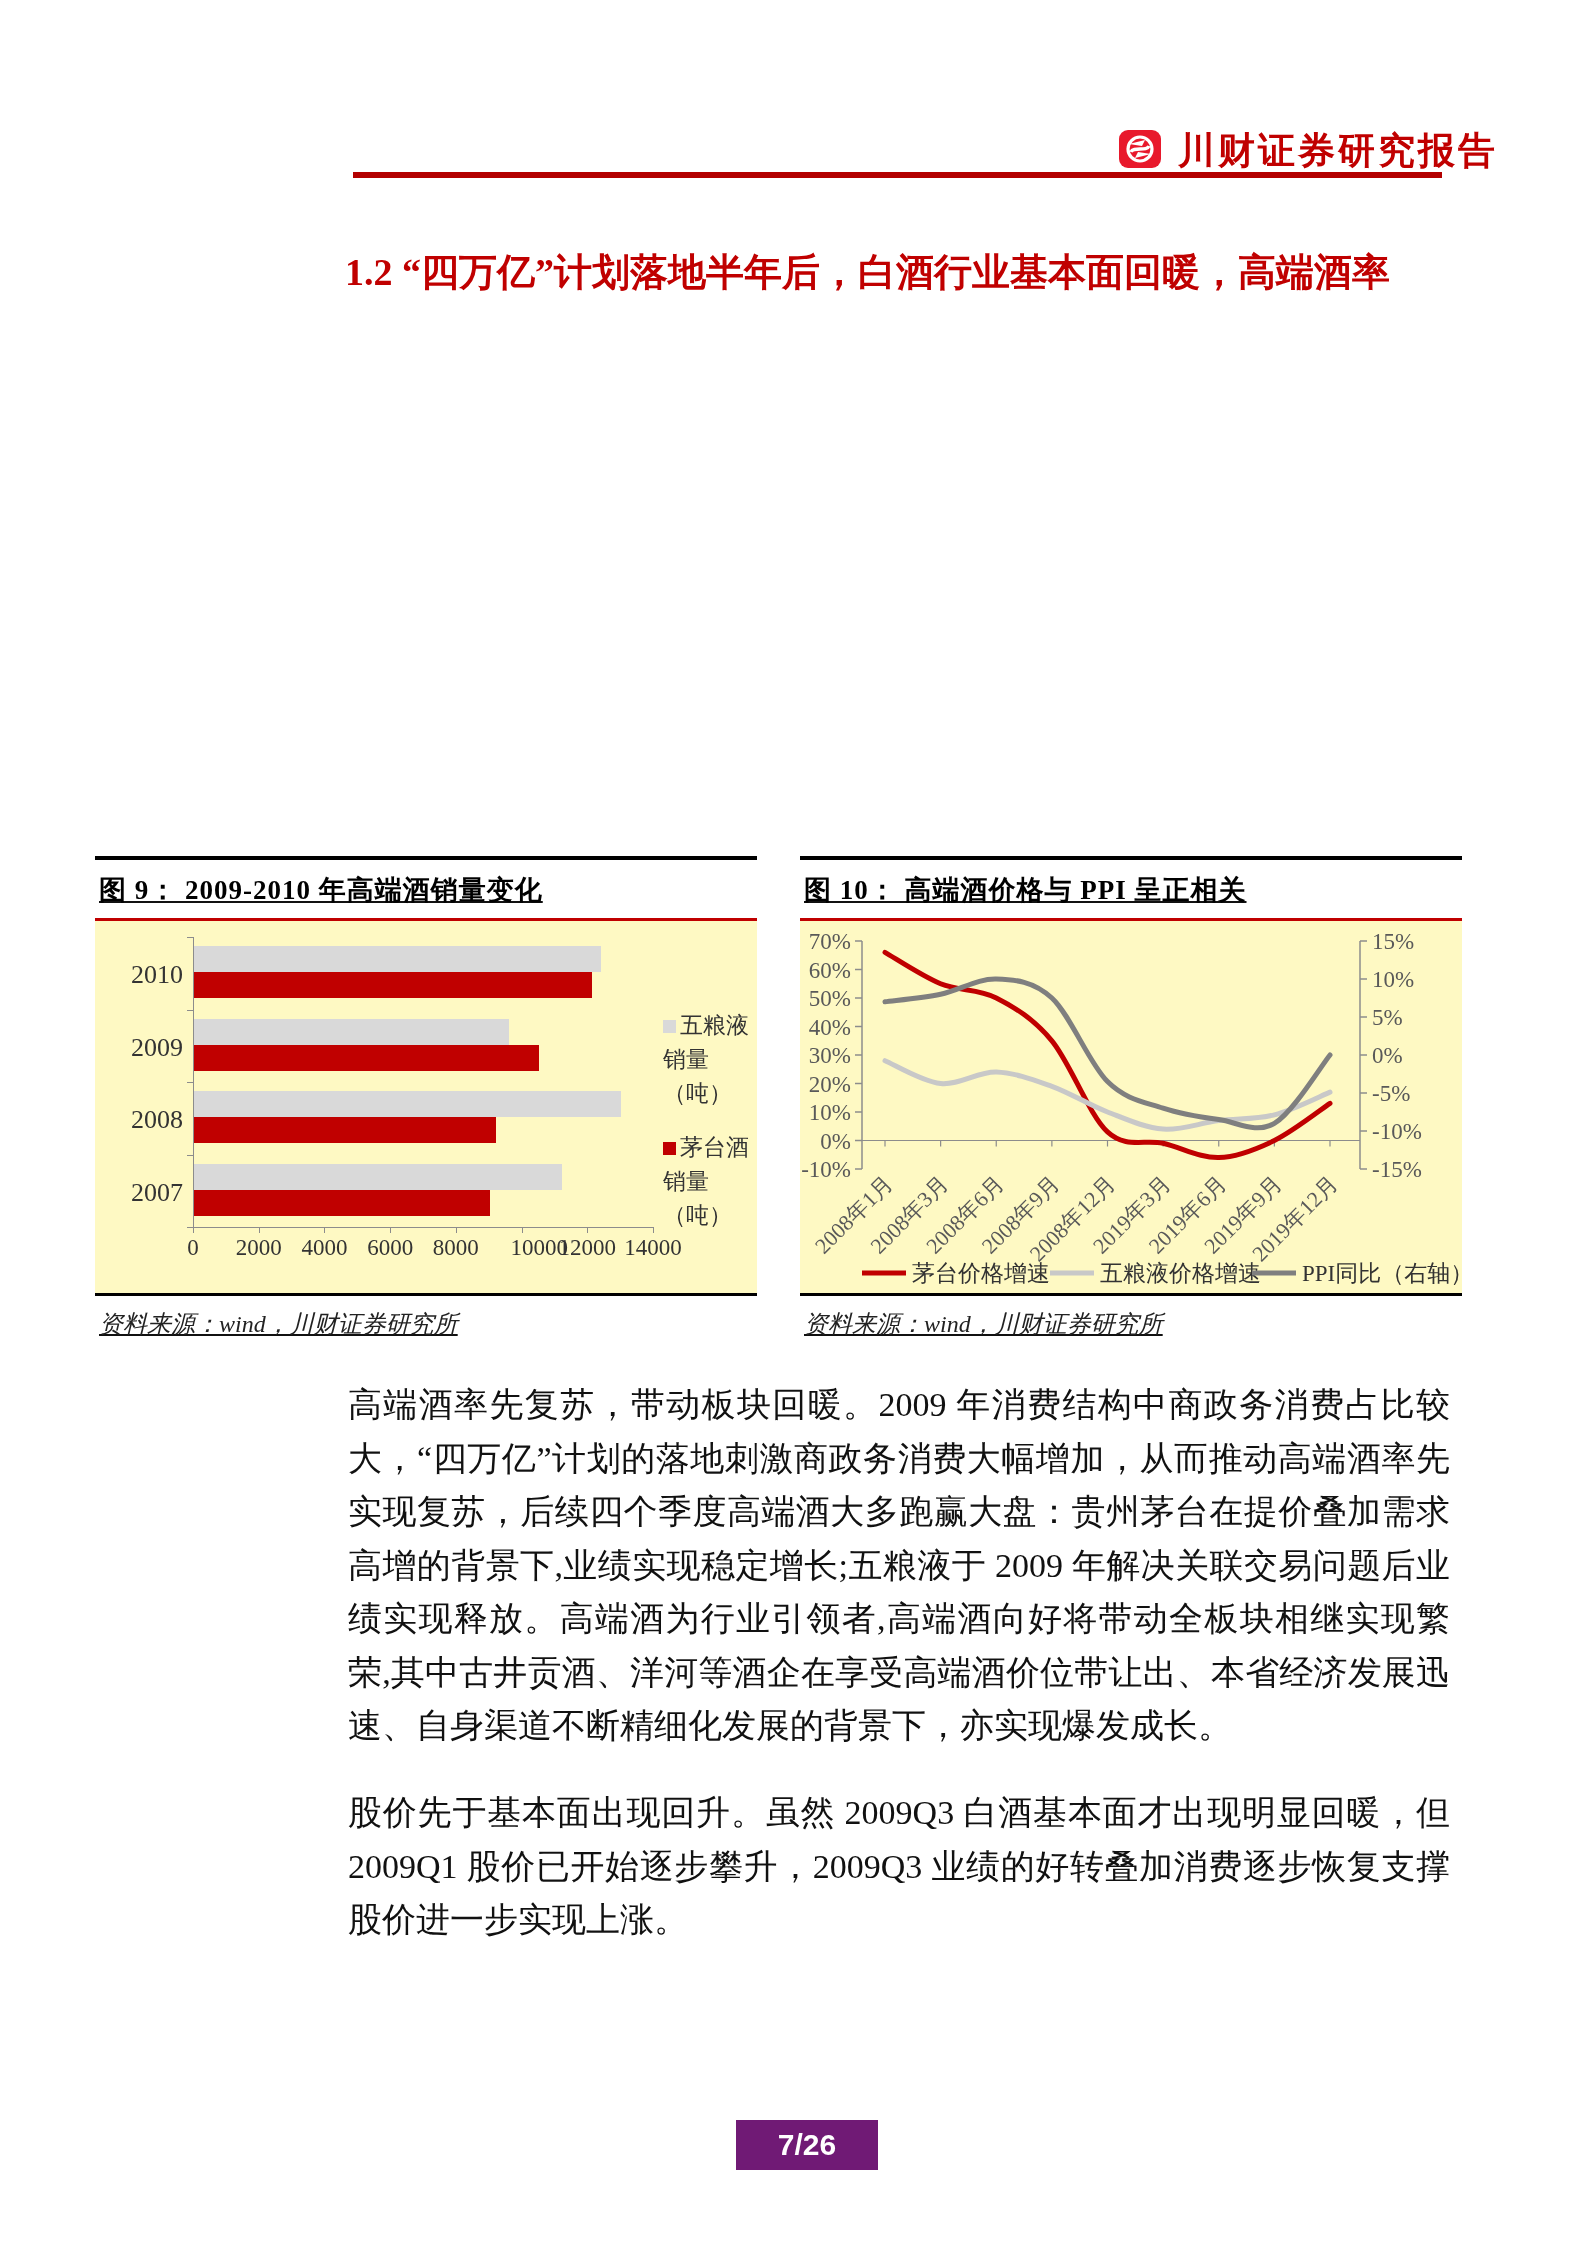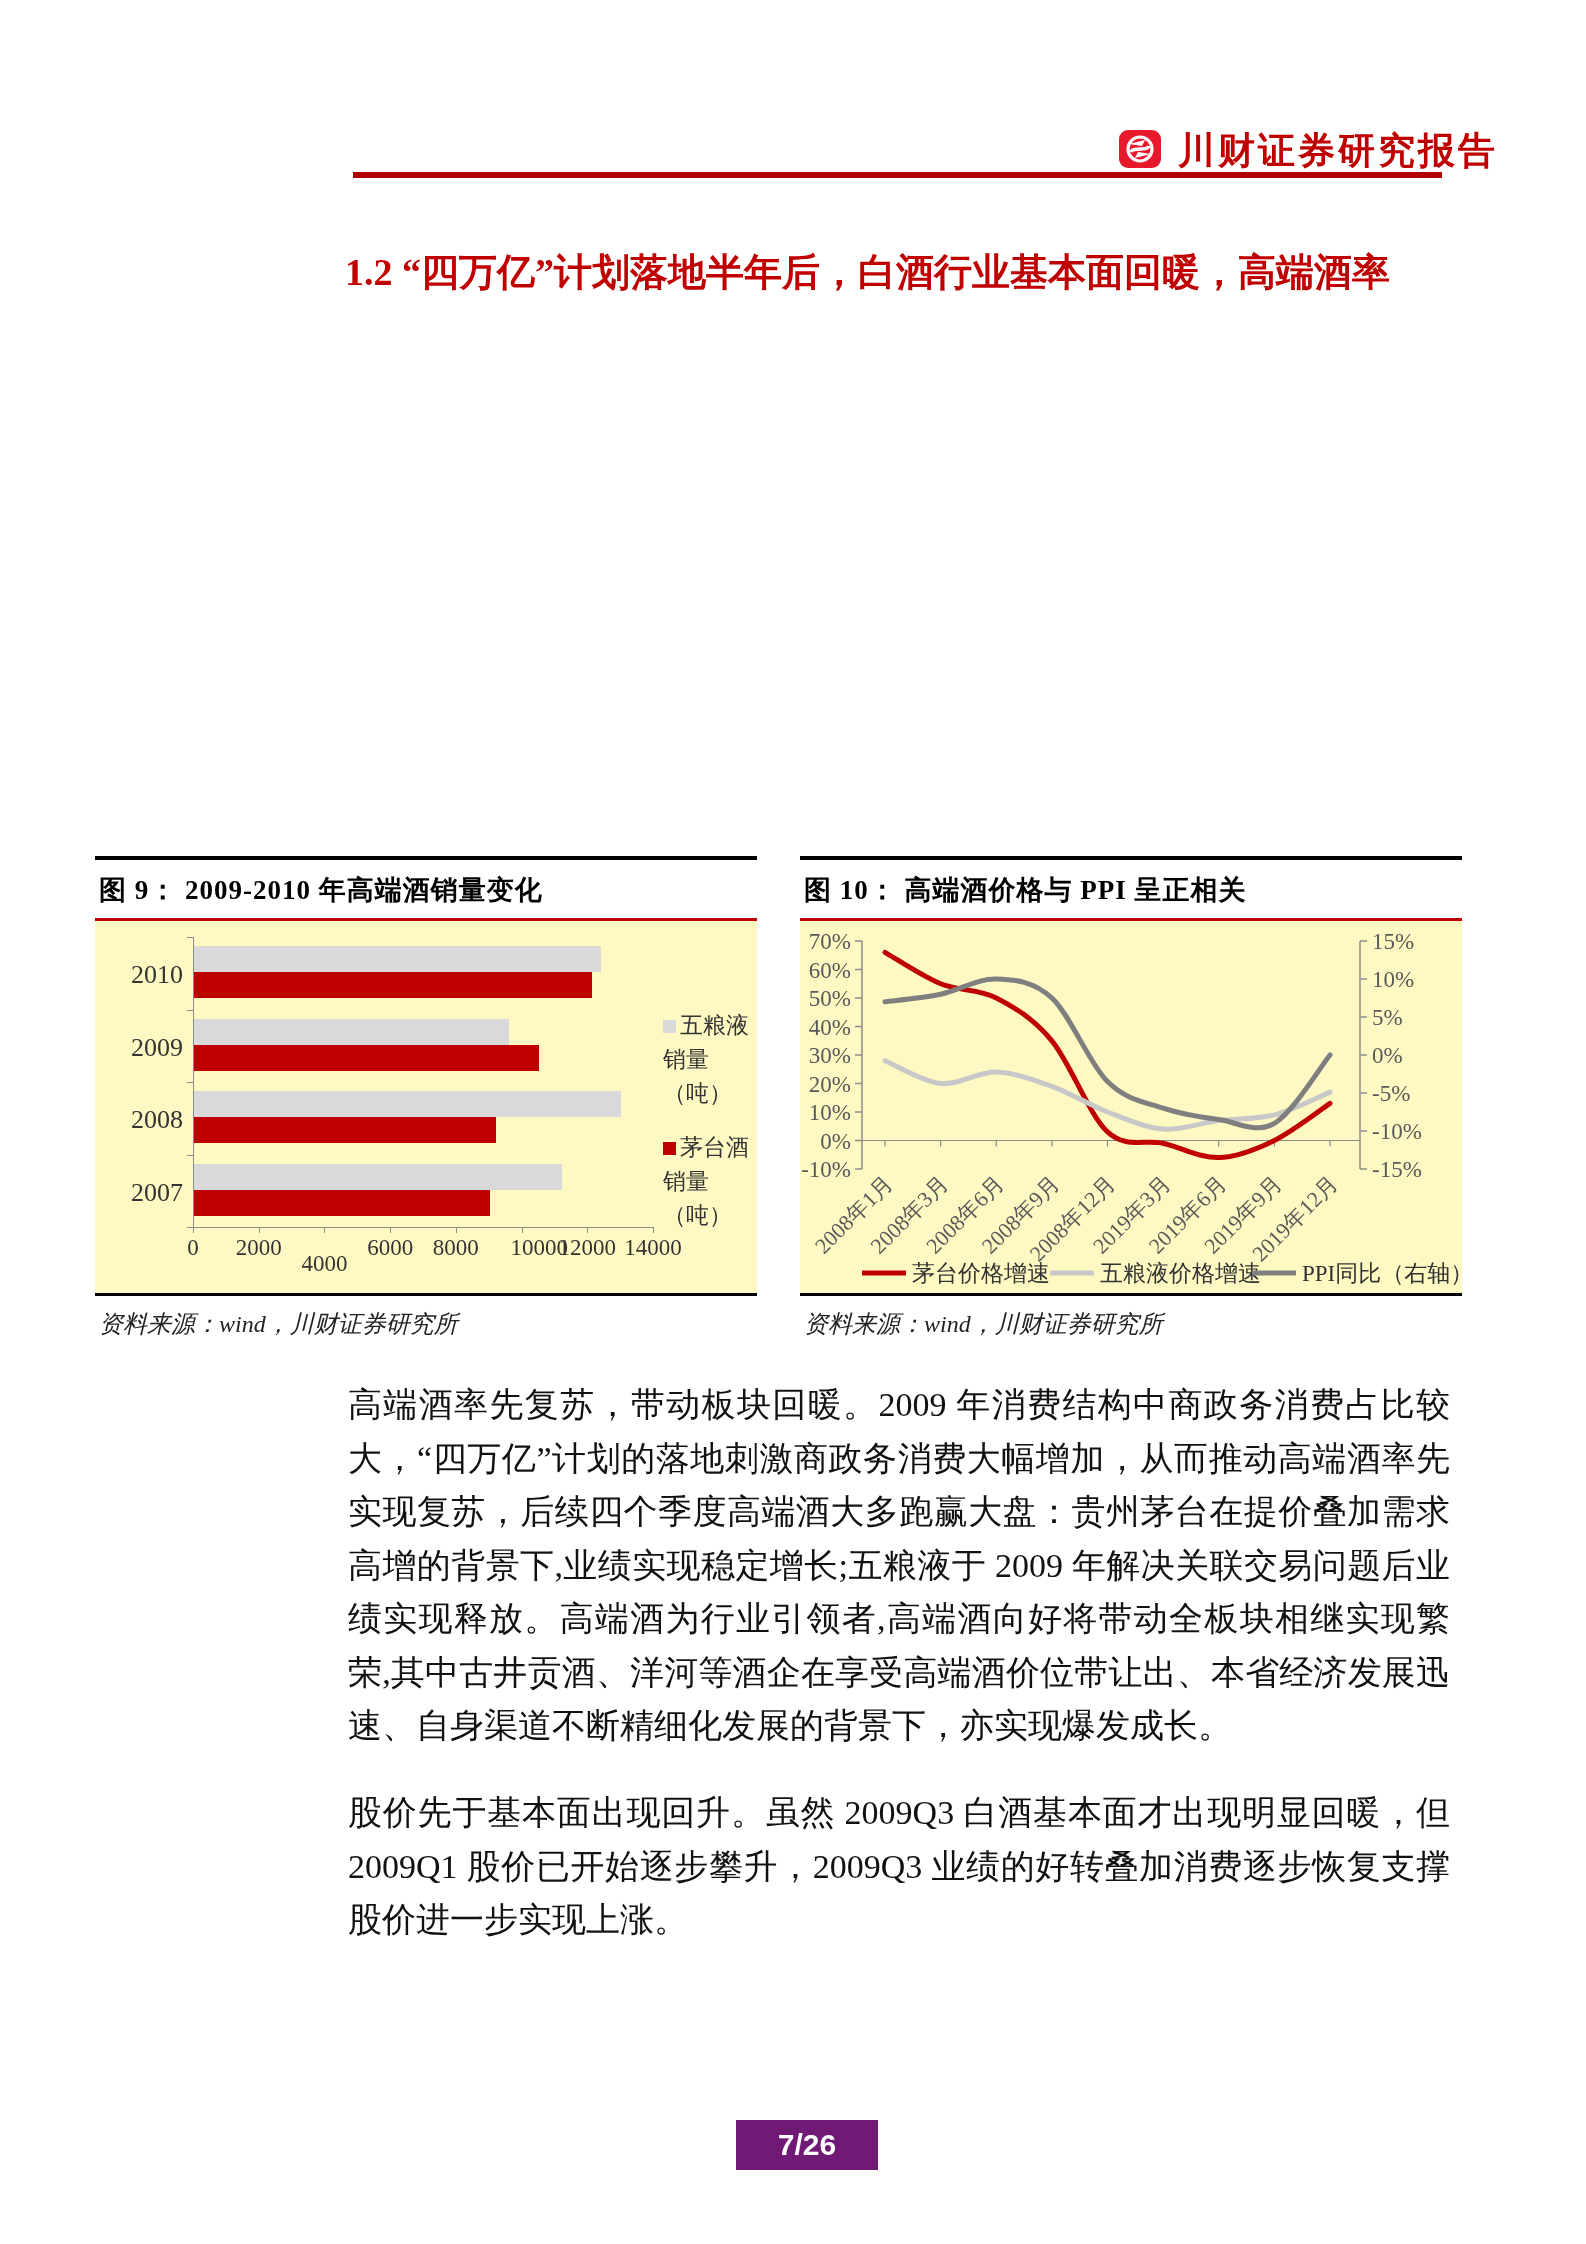--- a/index.html
+++ b/index.html
@@ -17,21 +17,21 @@
                font-size:38px;line-height:152px;}
 
   
   .body-p{position:absolute;left:348px;width:1102px;font-size:34px;line-height:53.5px;
           text-align:justify;color:#111;margin:0;}
   #p1{top:426px;}
   #p2{top:1378px;}
   #p3{top:1786px;}
 
   
-  .figure{position:absolute;top:856px;width:662px;}
+  .figure{position:absolute;top:856px;width:662px;text-decoration:underline;}
   #fig9{left:95px;}
   #fig10{left:800px;}
   .fig-inner{border-top:4px solid #000;border-bottom:3px solid #000;}
   .fig-title{font-size:27px;font-weight:bold;color:#000;padding:12px 4px 10px 4px;
              border-bottom:3px solid #c00000;letter-spacing:1px;}
   .fig-chart{position:relative;height:372px;background:#fef9c3;}
   .fig-source{margin-top:12px;padding-left:4px;font-size:24px;font-style:italic;color:#222;}
 
   
   .bc-cat{position:absolute;width:86px;text-align:right;font-size:26px;color:#333;}
@@ -91,21 +91,21 @@
           <div class="bc-line" style="left:92px;top:88.5px;width:6px;height:1px;"></div>
           <div class="bc-line" style="left:92px;top:161px;width:6px;height:1px;"></div>
           <div class="bc-line" style="left:92px;top:233.5px;width:6px;height:1px;"></div>
           <div class="bc-line" style="left:92px;top:306px;width:6px;height:1px;"></div>
           <div class="bc-line" style="left:98px;top:306px;width:460px;height:1px;"></div>
           <div class="bc-line" style="left:98px;top:306px;width:1px;height:6px;"></div>
           <div class="bc-xlab" style="left:53px;top:314px;">0</div>
           <div class="bc-line" style="left:163.71428571428572px;top:306px;width:1px;height:6px;"></div>
           <div class="bc-xlab" style="left:118.71428571428572px;top:314px;">2000</div>
           <div class="bc-line" style="left:229.42857142857142px;top:306px;width:1px;height:6px;"></div>
-          <div class="bc-xlab" style="left:184.42857142857142px;top:314px;margin-top:16px;">4000</div>
+          <div class="bc-xlab" style="left:184.42857142857142px;top:314px;">4000</div>
           <div class="bc-line" style="left:295.1428571428571px;top:306px;width:1px;height:6px;"></div>
           <div class="bc-xlab" style="left:250.1428571428571px;top:314px;">6000</div>
           <div class="bc-line" style="left:360.85714285714283px;top:306px;width:1px;height:6px;"></div>
           <div class="bc-xlab" style="left:315.85714285714283px;top:314px;">8000</div>
           <div class="bc-line" style="left:426.57142857142856px;top:306px;width:1px;height:6px;"></div>
           <div class="bc-xlab" style="left:383px;top:314px;text-align:right;">10000</div>
           <div class="bc-line" style="left:492.2857142857143px;top:306px;width:1px;height:6px;"></div>
           <div class="bc-xlab" style="left:447.2857142857143px;top:314px;">12000</div>
           <div class="bc-line" style="left:558px;top:306px;width:1px;height:6px;"></div>
           <div class="bc-xlab" style="left:513px;top:314px;">14000</div>

